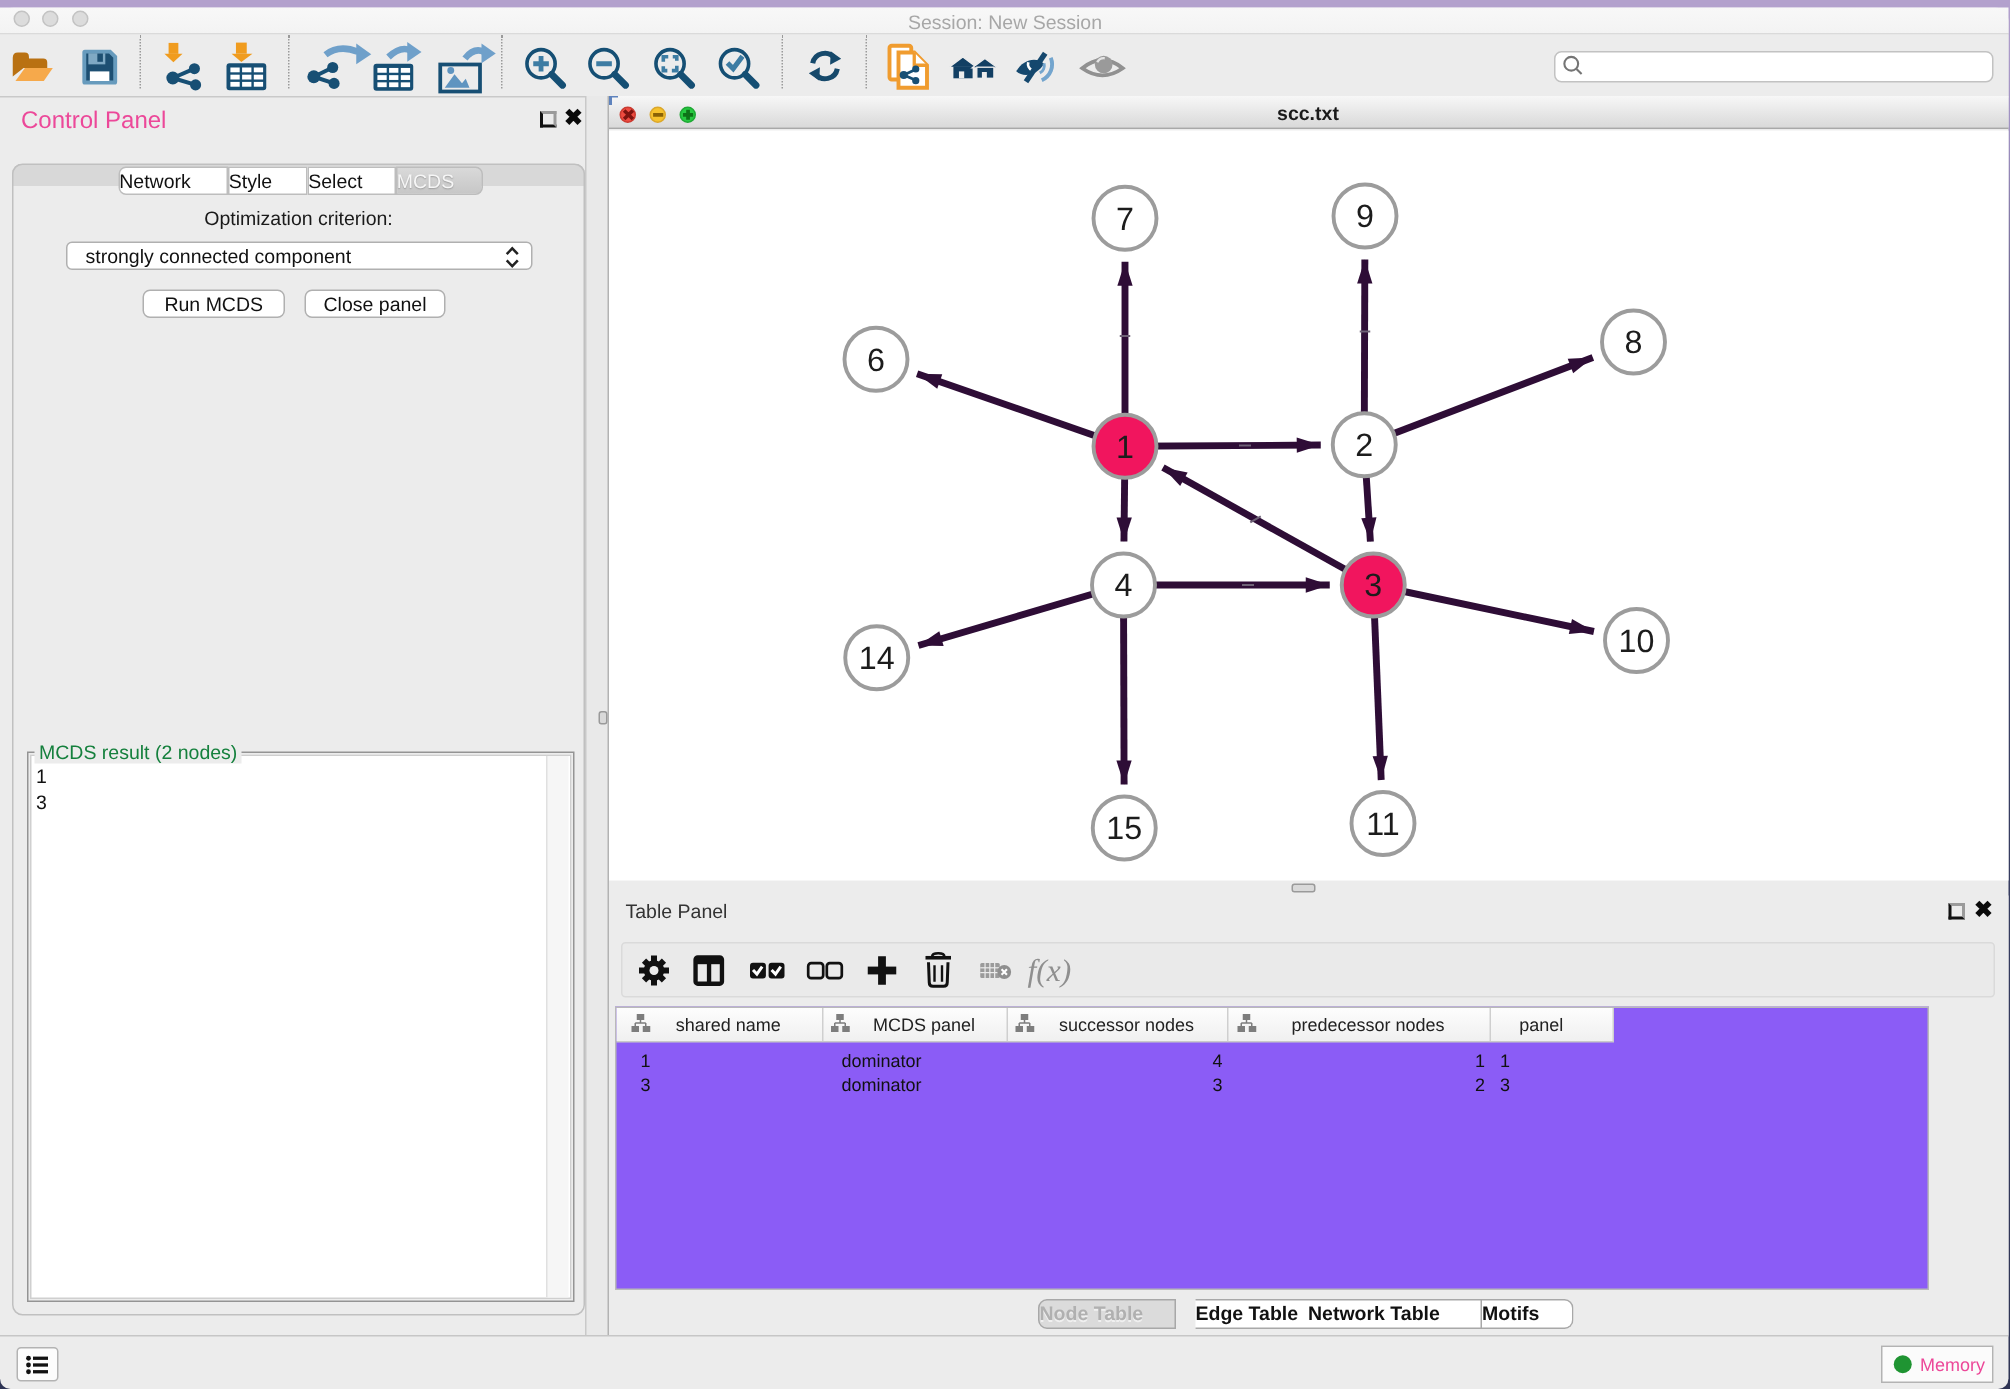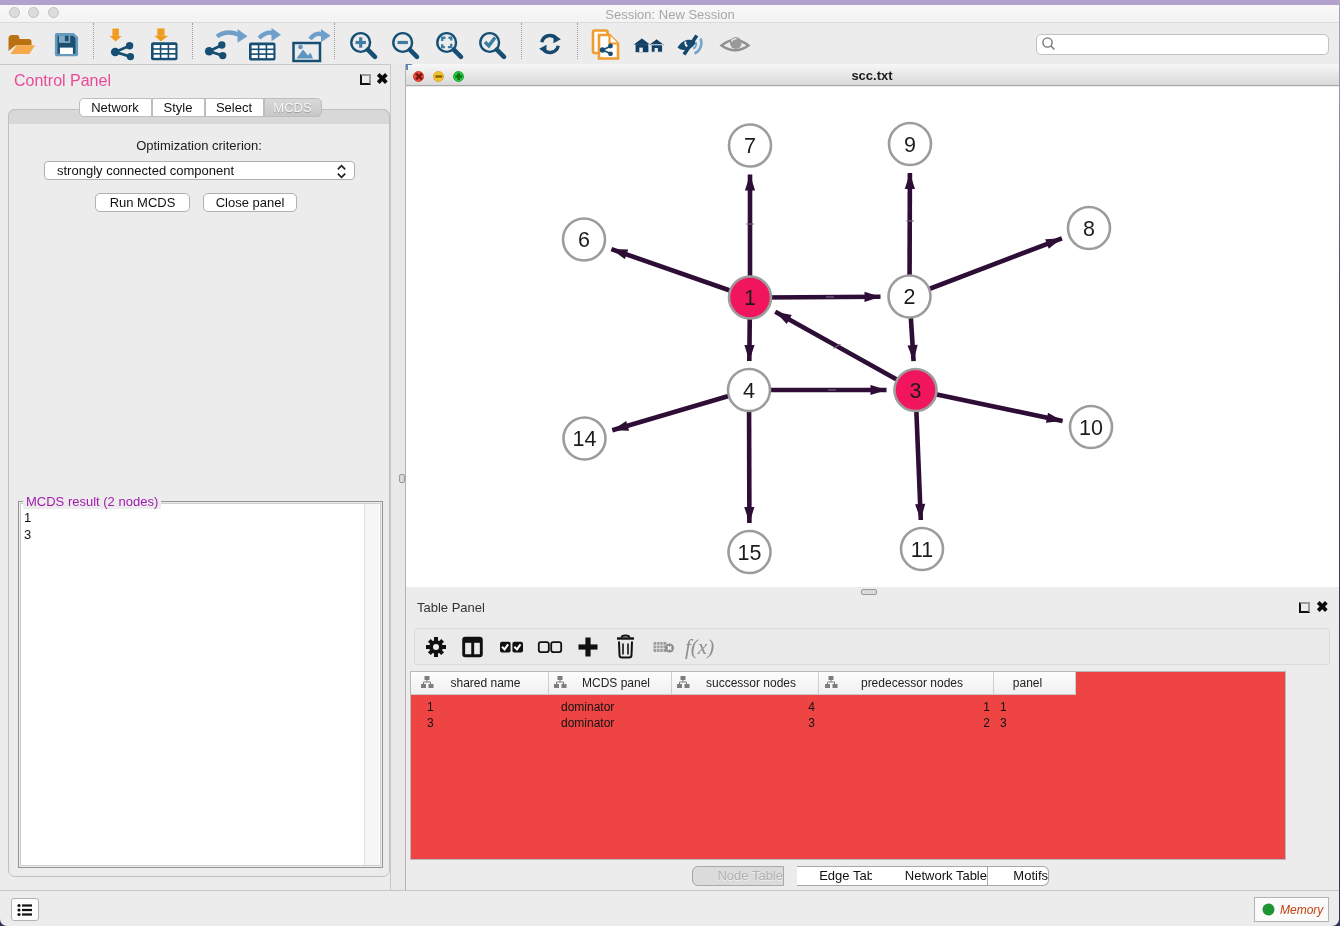--- a/index.html
+++ b/index.html
@@ -25,38 +25,38 @@
 #toolbar { position:absolute; left:0; top:17.5px; width:1338.7px; height:42px;
   background:#ececec; border-bottom:1px solid #c9c9c9; }
 .tsep { position:absolute; top:23px; height:36px; width:0;
   border-left:1px dotted #9a9a9a; }
 #search { position:absolute; left:1036px; top:34px; width:293px; height:20.5px;
   background:#fff; border:1px solid #c2c2c2; border-radius:5px; }
 
 #cp-title { position:absolute; left:14px; top:72px; font-size:16px; color:#ec4899; }
 .floatico { position:absolute; width:11px; height:11px; border-left:2px solid #111; border-bottom:2px solid #111; border-top:2px solid #9b9b9b; border-right:2px solid #9b9b9b; background:transparent; }
 .xico { position:absolute; font-size:15px; font-weight:bold; color:#0a0a0a; line-height:12px; }
-.tab { position:absolute; top:98px; height:19px; background:#fff; border:1px solid #bdbdbd;
-  font-size:13px; color:#111; text-align:center; line-height:17px; }
+.tab { position:absolute; top:111px; height:19px; background:#fff; border:1px solid #bdbdbd;
+  font-size:13px; color:#111; line-height:17px; }
 #cp-panel { position:absolute; left:8px; top:109px; width:382px; height:768px;
   background:#ececec; border:1px solid #c0c0c0; border-radius:7px; }
 #cp-panel-top { position:absolute; left:8px; top:109px; width:382px; height:15px;
   background:#d8d8d8; border:1px solid #c0c0c0; border-bottom:none; border-radius:7px 7px 0 0; }
 #optlabel { position:absolute; left:8px; top:138px; width:382px; text-align:center;
   font-size:13px; color:#1a1a1a; }
 #combo { position:absolute; left:44px; top:161px; width:311px; height:19px; background:#fff;
   border:1px solid #b0b0b0; border-radius:4px; font-size:13px; color:#111;
   line-height:17px; padding-left:12px; }
 .btn { position:absolute; top:193px; height:19px; background:#fff; border:1px solid #b0b0b0;
   border-radius:5px; font-size:13px; color:#111; text-align:center; line-height:17px; }
 
 #fs { position:absolute; left:18px; top:501px; width:365px; height:367px;
   border:1px solid #949494; }
 #fs-legend { position:absolute; left:23px; top:494px; background:#ececec; padding:0 3px;
-  font-size:13px; color:#a21caf; }
+  font-size:13px; color:#15803d; }
 #fs-white { position:absolute; left:20px; top:503px; width:361px; height:363px;
   background:#fff; border:1px solid #cfcfcf; }
 #fs-scroll { position:absolute; left:364px; top:504px; width:15px; height:361px;
   background:#f6f6f6; border-left:1px solid #e0e0e0; }
 
 #vdiv { position:absolute; left:390px; top:64px; width:16px; height:826px; background:#e9e9e9;
   border-left:1px solid #c9c9c9; border-right:1px solid #b3b3b3; }
 #vhandle { position:absolute; left:398.5px; top:473.5px; width:6.5px; height:9px;
   background:#d9d9d9; border:1px solid #9a9a9a; border-radius:2px; }
 #hdiv-handle { position:absolute; left:861px; top:588.5px; width:16px; height:6.5px;
@@ -65,29 +65,29 @@
 #nf-titlebar { position:absolute; left:406px; top:64px; width:932.7px; height:22px;
   background:linear-gradient(#f7f7f7,#d9d9d9); border-bottom:1px solid #a8a8a8; }
 #nf-title { position:absolute; left:406px; top:68px; width:932px; text-align:center;
   font-size:13px; font-weight:bold; color:#1a1a1a; }
 .light { position:absolute; top:70.5px; width:11px; height:11px; border-radius:50%; }
 #nf-content { position:absolute; left:406px; top:87px; width:932.7px; height:500px; background:#fff; }
 
 #tp { position:absolute; left:406px; top:597px; width:932.7px; height:293px; background:#ececec; }
 #tp-title { position:absolute; left:417px; top:600px; font-size:13px; color:#333; }
 #tbl { position:absolute; left:410px; top:671px; width:876px; height:189px;
-  background:#ef4444; border:1px solid #b9b9b9; }
+  background:#8b5cf6; border:1px solid #b9b9b9; }
 #tbl-head { position:absolute; left:0; top:0; width:665px; height:23px;
   background:linear-gradient(#fdfdfd,#f0f0f0); border-bottom:1px solid #c9c9c9; }
 .hcol { position:absolute; top:0; height:22px; border-right:1px solid #cfcfcf;
   font-size:12px; color:#222; text-align:center; line-height:22px; }
 .cell { position:absolute; font-size:12px; color:#111; }
 
 .btab { position:absolute; top:866px; height:20px; border:1px solid #a8a8a8; background:#fff;
-  font-size:13px; font-weight:normal; color:#111; text-align:right; line-height:18px; }
+  font-size:13px; font-weight:bold; color:#111; text-align:left; line-height:18px; }
 
 #statusline { position:absolute; left:0; top:890px; width:1338.7px; height:1px; background:#c6c6c6; }
 #lbtn { position:absolute; left:11px; top:898px; width:28px; height:23px; background:#fcfcfc;
   border:1px solid #b3b3b3; border-radius:3px; }
 #membtn { position:absolute; left:1254px; top:897px; width:75px; height:25px; background:#fbfbfb;
   border:1px solid #b3b3b3; font-size:12px; color:#111; }
 </style>
 </head>
 <body>
 <div id="window"></div>
@@ -486,13 +486,13 @@
     <rect x="5" y="1.4" width="10" height="2.2" fill="#111"></rect>
   <circle cx="2" cy="7" r="1.6" fill="#111"></circle>
     <rect x="5" y="5.9" width="10" height="2.2" fill="#111"></rect>
   <circle cx="2" cy="11.5" r="1.6" fill="#111"></circle>
     <rect x="5" y="10.4" width="10" height="2.2" fill="#111"></rect>
 </svg>
 <div id="membtn"></div>
 <svg class="abs" style="left:1262px;top:903px;" width="13" height="13" viewBox="0 0 13 13">
   <circle cx="6.5" cy="6.5" r="6" fill="#1f9432"></circle>
 </svg>
-<div class="abs" style="left:1280px;top:903px;font-size:12px;color:#c2410c;font-style:italic;">Memory</div>
+<div class="abs" style="left:1280px;top:903px;font-size:12px;color:#ec4899;">Memory</div>
 
 </body></html>

